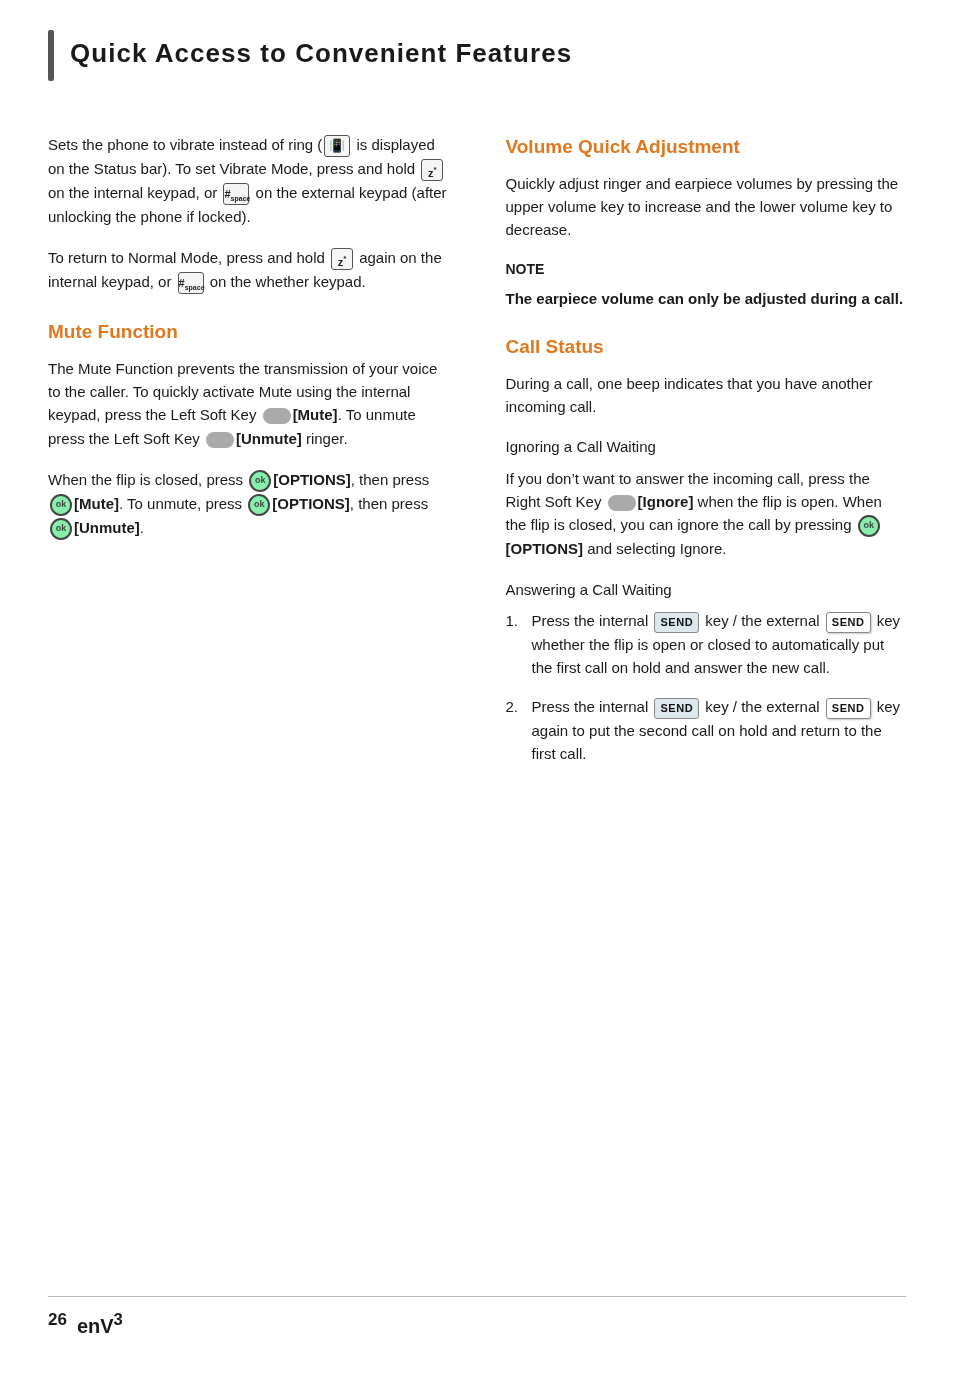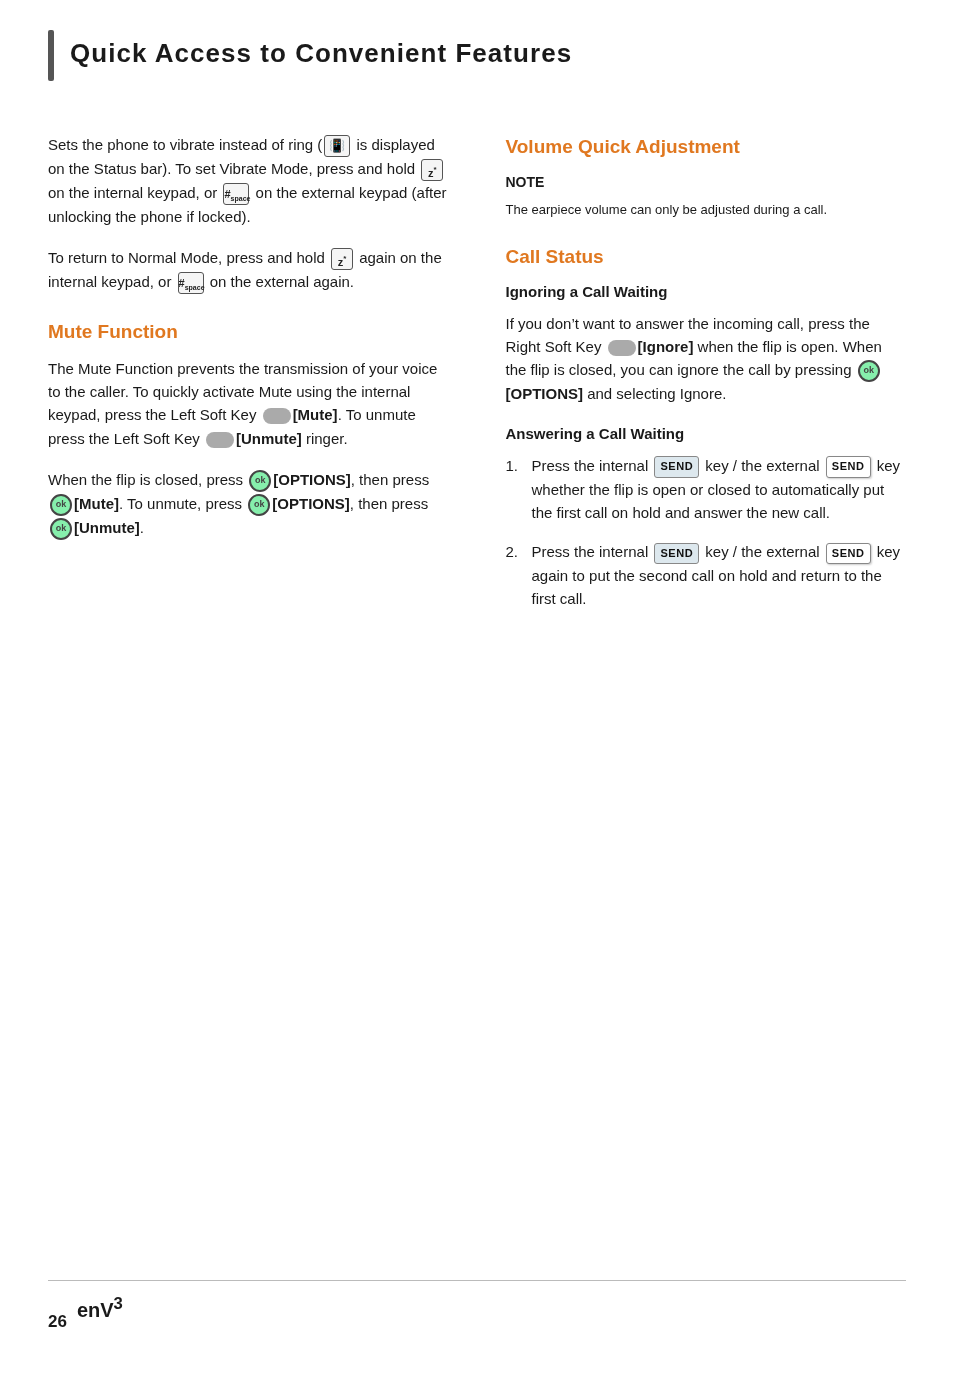--- a/index.html
+++ b/index.html
@@ -65,21 +65,21 @@
       font-size: 15px;
       color: #1a1a1a;
       margin-bottom: 18px;
       line-height: 1.55;
     }
     .section-divider {
       margin: 24px 0 16px 0;
     }
     .sub-section-title {
       font-size: 15px;
-      font-weight: bold;
+      font-weight: normal;
       color: #1a1a1a;
       margin-bottom: 8px;
       margin-top: 0;
     }
     .soft-key-icon {
       display: inline-block;
       width: 28px;
       height: 16px;
       background: #aaa;
       border-radius: 9px;
@@ -109,48 +109,49 @@
       gap: 8px;
       flex-direction: column;
     }
     .note-label {
       font-weight: bold;
       font-size: 14px;
       min-width: 44px;
       color: #1a1a1a;
     }
     .note-text {
-      font-size: 13px;
+      font-size: 15px;
       color: #1a1a1a;
       line-height: 1.4;
+      font-weight: bold;
     }
     .numbered-list {
       margin: 0;
       padding: 0;
       list-style: none;
     }
     .numbered-list li {
       display: flex;
       gap: 6px;
       margin-bottom: 16px;
       align-items: flex-start;
       font-size: 15px;
       line-height: 1.55;
     }
     .num {
       min-width: 20px;
       font-weight: normal;
     }
     .footer {
       position: absolute;
-      bottom: 40px;
+      bottom: 24px;
       left: 48px;
       right: 48px;
       display: flex;
-      align-items: flex-end;
+      align-items: flex-start;
       border-top: 1.5px solid #bbb;
       padding-top: 10px;
       gap: 10px;
     }
     .footer-page-num {
       font-size: 17px;
       font-weight: bold;
       color: #1a1a1a;
     }
     .footer-brand {
@@ -249,48 +250,50 @@
 
   <div class="two-col">
 
     <div class="left-col">
 
       <div class="section-divider">
         <p class="section-body">
           <span>Sets the phone to vibrate instead of ring (</span><span class="vibrate-icon">📳</span><span> is displayed on the Status bar). To set Vibrate Mode, press and hold </span><span class="z-key">z<sup style="font-size:8px;">*</sup></span><span> on the internal keypad, or </span><span class="hash-key">#<sub style="font-size:7px;">space</sub></span><span> on the external keypad (after unlocking the phone if locked).</span>
         </p>
         <p class="section-body">
-          <span>To return to Normal Mode, press and hold </span><span class="z-key">z<sup style="font-size:8px;">*</sup></span><span> again on the internal keypad, or </span><span class="hash-key">#<sub style="font-size:7px;">space</sub></span><span> on the external again.</span>
+          <span>To return to Normal Mode, press and hold </span><span class="z-key">z<sup style="font-size:8px;">*</sup></span><span> again on the internal keypad, or </span><span class="hash-key">#<sub style="font-size:7px;">space</sub></span><span> on the whether keypad.</span>
         </p>
       </div>
 
       <div class="section-divider">
         <h2 class="section-title orange">Mute Function</h2>
         <p class="section-body">
           <span>The Mute Function prevents the transmission of your voice to the caller. To quickly activate Mute using the internal keypad, press the Left Soft Key </span><span class="soft-key-icon"></span><strong>[Mute]</strong><span>. To unmute press the Left Soft Key </span><span class="soft-key-icon"></span><strong>[Unmute]</strong><span> ringer.</span>
         </p>
         <p class="section-body">
           <span>When the flip is closed, press </span><span class="ok-key-icon">ok</span><strong>[OPTIONS]</strong><span>, then press </span><span class="ok-key-icon">ok</span><strong>[Mute]</strong><span>. To unmute, press </span><span class="ok-key-icon">ok</span><strong>[OPTIONS]</strong><span>, then press </span><span class="ok-key-icon">ok</span><strong>[Unmute]</strong><span>.</span>
         </p>
       </div>
 
     </div>
 
     <div class="right-col">
 
       <div class="section-divider">
         <h2 class="section-title orange">Volume Quick Adjustment</h2>
+        <p class="section-body">Quickly adjust ringer and earpiece volumes by pressing the upper volume key to increase and the lower volume key to decrease.</p>
         <div class="note-block">
           <span class="note-label">NOTE</span>
           <span class="note-text">The earpiece volume can only be adjusted during a call.</span>
         </div>
       </div>
 
       <div class="section-divider">
         <h2 class="section-title orange">Call Status</h2>
+        <p class="section-body">During a call, one beep indicates that you have another incoming call.</p>
 
         <div>
           <h3 class="sub-section-title">Ignoring a Call Waiting</h3>
           <p class="section-body">
             <span>If you don’t want to answer the incoming call, press the Right Soft Key </span><span class="soft-key-icon"></span><strong>[Ignore]</strong><span> when the flip is open. When the flip is closed, you can ignore the call by pressing </span><span class="ok-key-icon">ok</span><strong>[OPTIONS]</strong><span> and selecting Ignore.</span>
           </p>
         </div>
 
         <div>
           <h3 class="sub-section-title">Answering a Call Waiting</h3>

